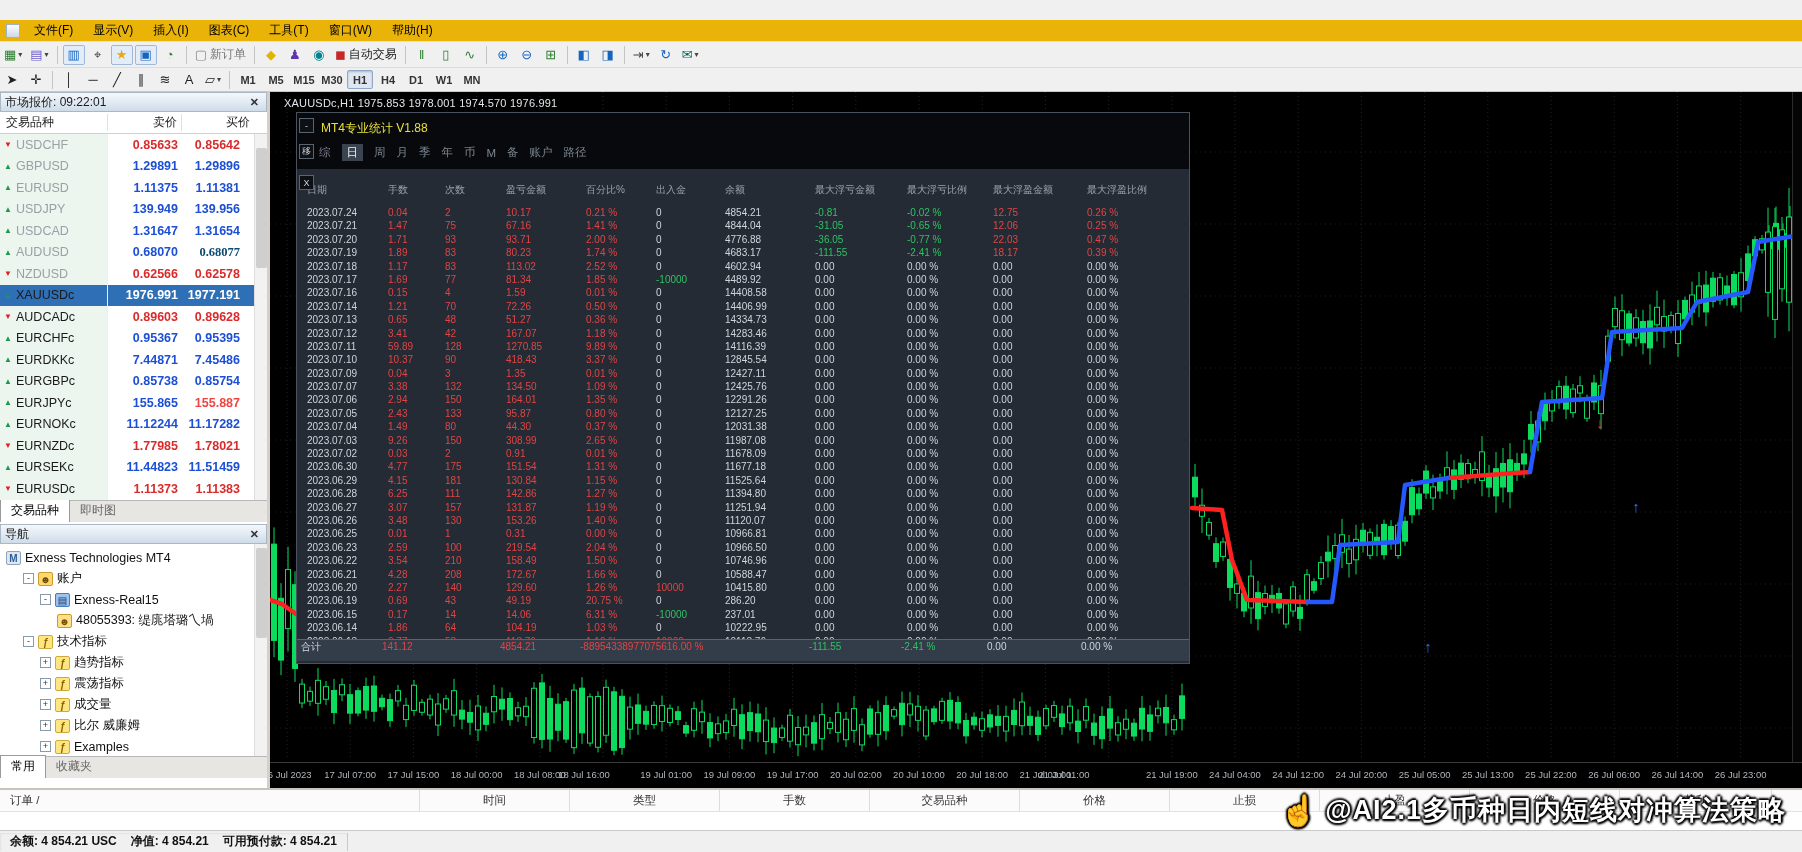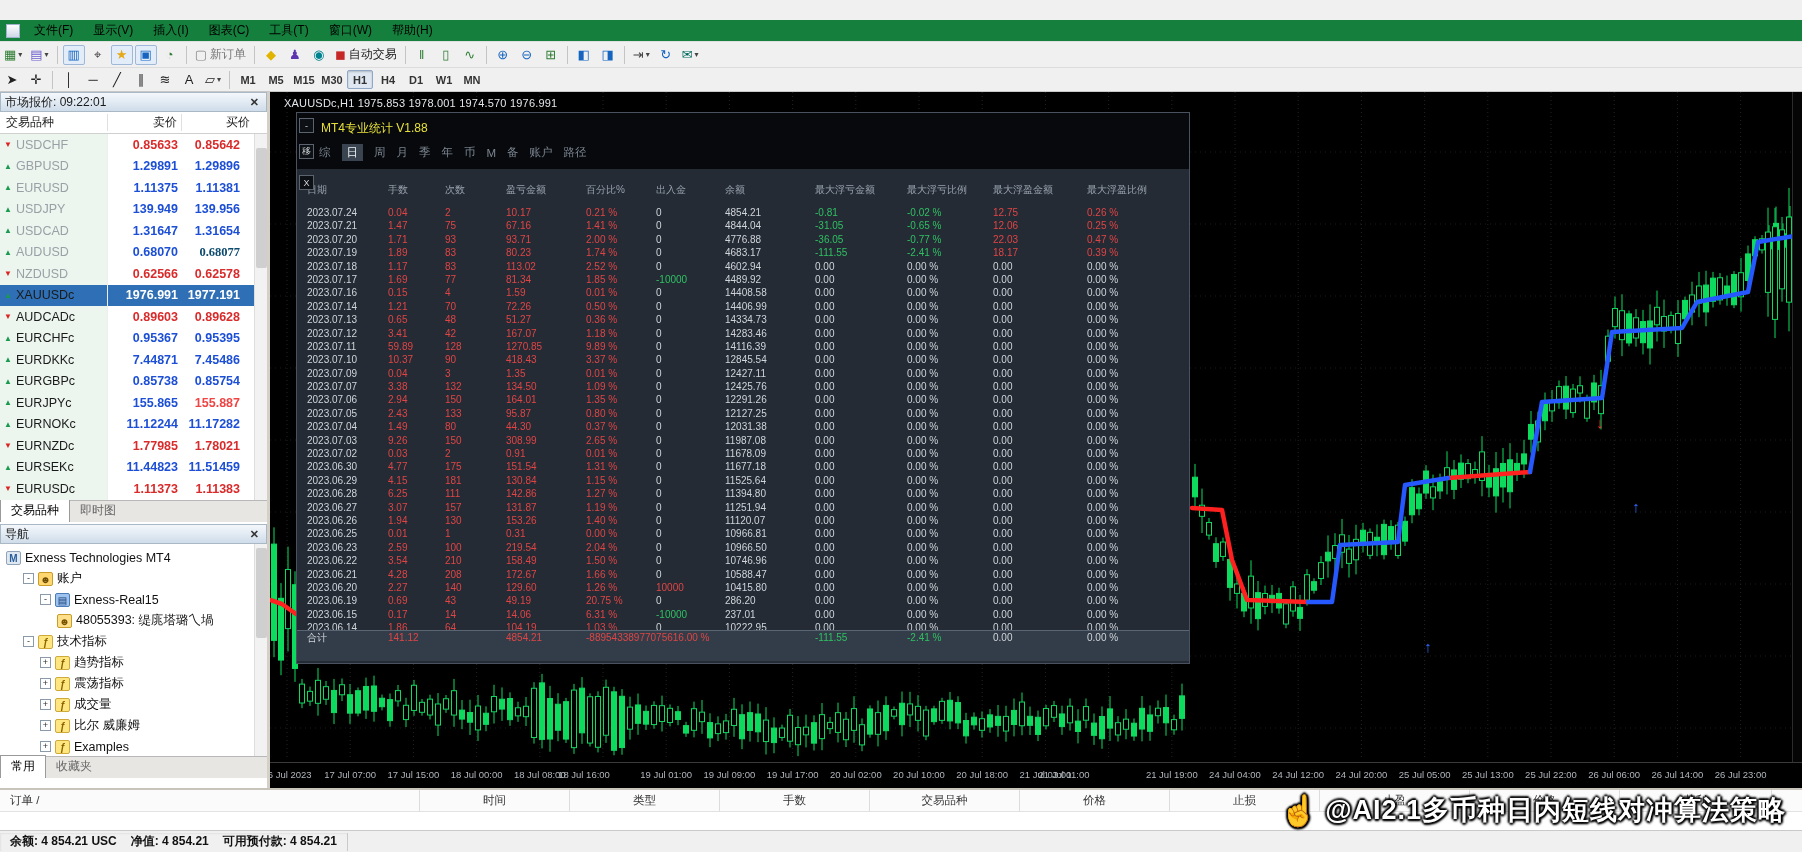--- a/index.html
+++ b/index.html
@@ -5,21 +5,21 @@
   * { margin:0; padding:0; box-sizing:border-box; }
   html,body { width:1802px; height:852px; overflow:hidden; background:#fff;
     font-family:"Liberation Sans",sans-serif; }
   #app { position:relative; width:1802px; height:852px; background:#f0f0f0; }
 
   
   #titlebar { position:absolute; left:0; top:0; width:100%; height:20px; background:#ffffff;
     border-bottom:1px solid #d9d9d9; display:flex; align-items:center; font-size:12px; color:#111; }
   #app-icon { width:13px; height:13px; margin:0 5px 0 4px; background:linear-gradient(#3d7edb,#1d4f9e);
     border-radius:2px; display:inline-block; }
-  #menubar { position:absolute; left:0; top:20px; width:100%; height:22px; background:#15803d;
+  #menubar { position:absolute; left:0; top:20px; width:100%; height:22px; background:#eab308;
     display:flex; align-items:center; font-size:12px; color:#000; border-bottom:1px solid #e0e0e0; }
   #menubar .mi { padding:2px 10px; }
   #menubar .micon { width:14px; height:14px; margin:0 4px 0 6px; background:linear-gradient(#fdfdfd,#cfd8e8); border:1px solid #9fb2cc; }
   #toolbar1 { position:absolute; left:0; top:42px; width:100%; height:26px; background:#f0f0f0;
     display:flex; align-items:center; border-bottom:1px solid #dcdcdc; }
   #toolbar2 { position:absolute; left:0; top:68px; width:100%; height:24px; background:#f0f0f0;
     display:flex; align-items:center; border-bottom:1px solid #c8c8c8; }
   .tb-btn { min-width:22px; height:20px; margin:1px; border:1px solid transparent; border-radius:2px;
     display:flex; align-items:center; justify-content:center; font-size:13px; padding:0 2px; color:#333; }
   .tb-btn.active { background:#e3edf9; border-color:#9db8d9; }
@@ -86,23 +86,23 @@
   #stats-tabs { position:absolute; left:22px; top:31px; display:flex; gap:11px; font-size:11.5px; color:#7c8692; align-items:center; }
   #stats-tabs .st.on { background:#3a4450; color:#eef2f6; padding:1px 5px; }
   .ctl-box { position:absolute; width:15px; height:15px; background:#0d1014; border:1px solid #5a636e;
     color:#cfd5db; font-size:9px; display:flex; align-items:center; justify-content:center; z-index:5; }
   #stats-head { position:absolute; left:0; top:70px; width:100%; display:grid; font-size:10px; color:#97a1ad;
     grid-template-columns:81px 57px 61px 80px 70px 69px 90px 92px 86px 94px auto; padding-left:10px; }
   #stats-rows { position:absolute; left:0; top:93px; width:100%; }
   .srow { display:grid; grid-template-columns:81px 57px 61px 80px 70px 69px 90px 92px 86px 94px auto;
     padding-left:10px; height:13.4px; font-size:10px; line-height:13.4px; white-space:nowrap; }
   .srow div { overflow:visible; }
-  #stats-total { position:absolute; left:0; bottom:2px; width:100%; height:31px; background:#333d49;
+  #stats-total { position:absolute; left:0; bottom:2px; width:100%; height:22px; background:#333d49;
     border-top:1px solid #5a6574; display:grid; grid-template-columns:81px 57px 61px 80px 70px 69px 90px 92px 86px 94px auto;
-    padding-left:10px; font-size:10px; line-height:14px; white-space:nowrap; }
+    padding-left:4px; font-size:10px; line-height:14px; white-space:nowrap; }
   .t-wht { color:#d0d5da; } .t-red { color:#e04545; } .t-grn { color:#2fc062; }
 
   
   #orders { position:absolute; left:0; top:788px; width:100%; height:42px; background:#fff; border-top:2px solid #c8c4bc; }
   #orders-head { display:flex; height:22px; font-size:11.5px; color:#333; align-items:center; background:#fbfbfb; border-bottom:1px solid #e2e2e2; }
   #orders-head .oc { text-align:center; border-right:1px solid #dcdcdc; height:100%; display:flex; align-items:center; justify-content:center; }
   #orders-head .first { width:420px; justify-content:flex-start; padding-left:10px; }
   #statusbar { position:absolute; left:0; top:830px; width:100%; height:22px; background:#f0f0f0;
     border-top:1px solid #c9c9c9; display:flex; align-items:center; font-size:12px; font-weight:bold; color:#111; }
   #statusbar .seg { padding:0 10px; height:18px; display:flex; align-items:center; gap:14px;
@@ -1293,21 +1293,21 @@
             <div class="t-red">1.19 %</div>
             <div class="t-wht">0</div>
             <div class="t-wht">11251.94</div>
             <div class="t-wht">0.00</div>
             <div class="t-wht">0.00 %</div>
             <div class="t-wht">0.00</div>
             <div class="t-wht">0.00 %</div>
           </div>
           <div class="srow">
             <div class="t-wht">2023.06.26</div>
-            <div class="t-red">1.94</div>
+            <div class="t-red">3.48</div>
             <div class="t-red">130</div>
             <div class="t-red">153.26</div>
             <div class="t-red">1.40 %</div>
             <div class="t-wht">0</div>
             <div class="t-wht">11120.07</div>
             <div class="t-wht">0.00</div>
             <div class="t-wht">0.00 %</div>
             <div class="t-wht">0.00</div>
             <div class="t-wht">0.00 %</div>
           </div>

